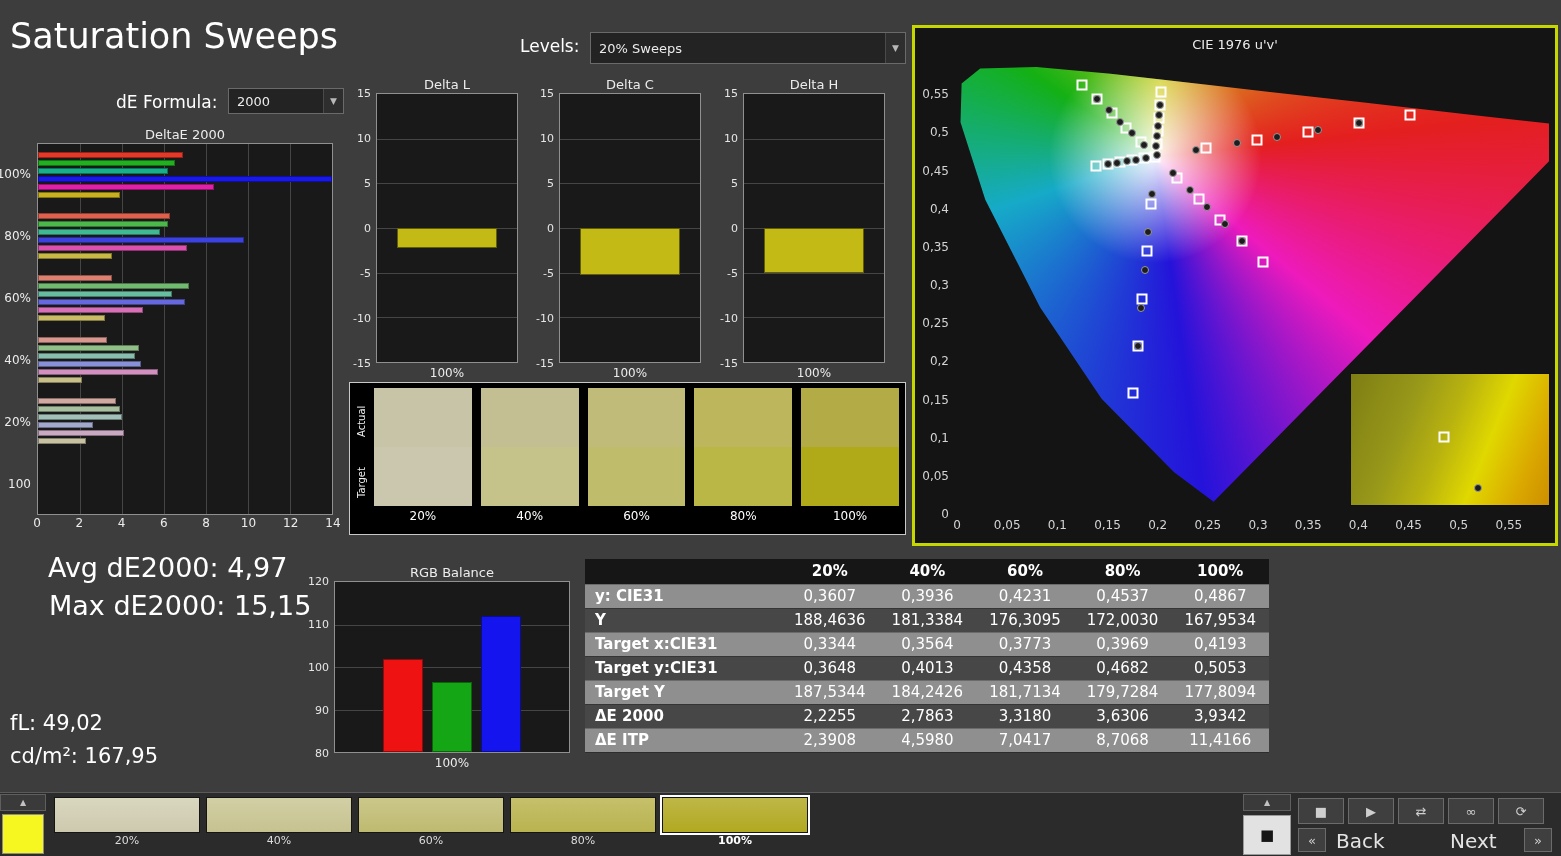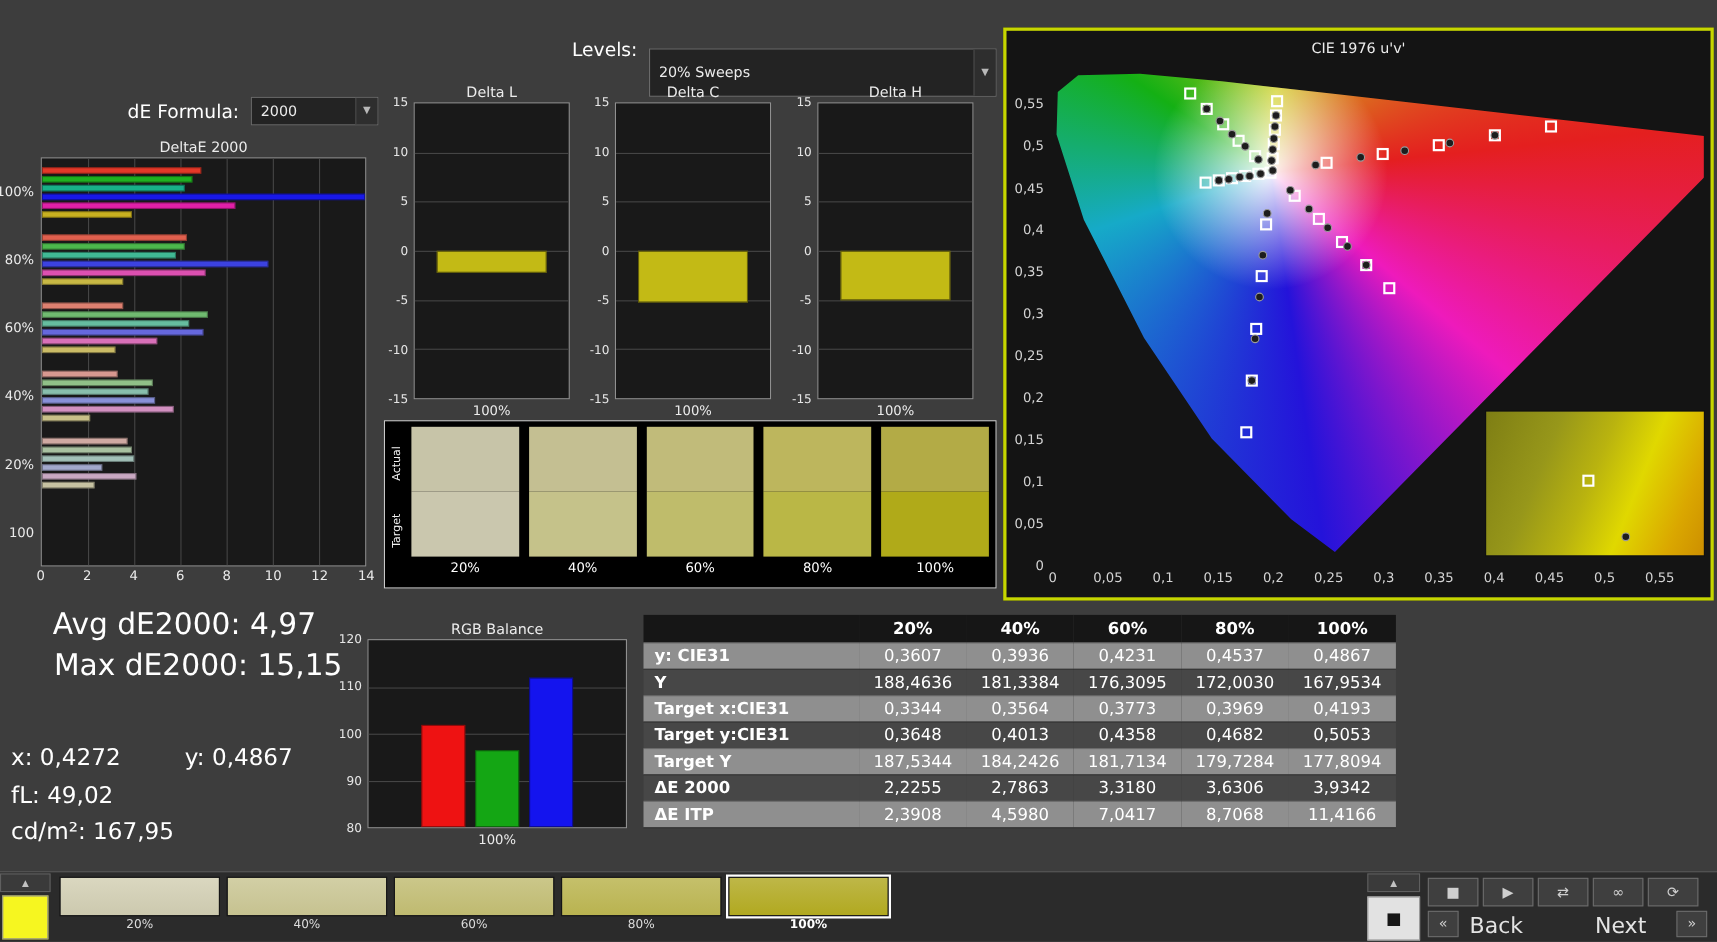--- a/index.html
+++ b/index.html
@@ -86,29 +86,30 @@
 .sweep-btn.active .sweep-label{color:#fff;font-weight:bold;}
 .tbtn{position:absolute;background:#3f3f3f;border:1px solid #6b6b6b;color:#cfcfcf;display:flex;align-items:center;justify-content:center;font-size:13px;cursor:pointer;}
 .bigstop{background:#e2e2e2;color:#161616;font-size:15px;border:1px solid #9a9a9a;}
 .navtext{position:absolute;font-size:20px;color:#e4e4e4;cursor:pointer;}
 </style>
 </head>
 <body>
 
 <div id="app">
 
+  <div class="title">Saturation Sweeps</div>
 
   <div class="label" style="left:116px;top:92px">dE Formula:</div>
   <div class="dropdown" style="left:228px;top:88px;width:116px;height:26px">
     <span class="val">2000</span>
     <span class="arrow">▼</span>
   </div>
 
   <div class="label" style="left:520px;top:36px">Levels:</div>
-  <div class="dropdown" style="left:590px;top:44px;width:316px;height:44px">
+  <div class="dropdown" style="left:590px;top:32px;width:316px;height:32px">
     <span class="val">20% Sweeps</span>
     <span class="arrow">▼</span>
   </div>
 
   <div id="deltae">
     <div class="cap" style="padding-left:37px">DeltaE 2000</div>
     <div id="de-body">
       <div id="de-ylabels">
           <div class="de-ylabel" style="top: 8.33333%;">100%</div>
           <div class="de-ylabel" style="top: 25%;">80%</div>
@@ -276,23 +277,20 @@
         <div class="strip-col">
           <div class="strip-half" style="background: rgb(179, 171, 70);"></div>
           <div class="strip-half" style="background: rgb(176, 170, 25);"></div>
           <div class="strip-label">100%</div>
         </div>
       </div>
   </div>
 
   <div class="rxl" style="left:48px;top:552px"><span>Avg dE2000:</span>&nbsp;<span>4,97</span></div>
   <div class="rxl" style="left:49px;top:590px"><span>Max dE2000:</span>&nbsp;<span>15,15</span></div>
-  <div class="rmd" style="left:10px;top:676px">
-    <span class="xchunk"><span>x:</span>&nbsp;<span>0,4272</span></span><span><span>y:</span>&nbsp;<span>0,4867</span></span>
-  </div>
   <div class="rmd" style="left:10px;top:711px"><span>fL:</span>&nbsp;<span>49,02</span></div>
   <div class="rmd" style="left:10px;top:744px"><span>cd/m²:</span>&nbsp;<span>167,95</span></div>
 
   <div id="rgb">
     <div class="cap" style="padding-left:26px">RGB Balance</div>
     <div class="body">
       <div class="ylab" id="rgb-ylab">
           <div class="ytick" style="top: 0%;">120</div>
           <div class="ytick" style="top: 25%;">110</div>
           <div class="ytick" style="top: 50%;">100</div>

